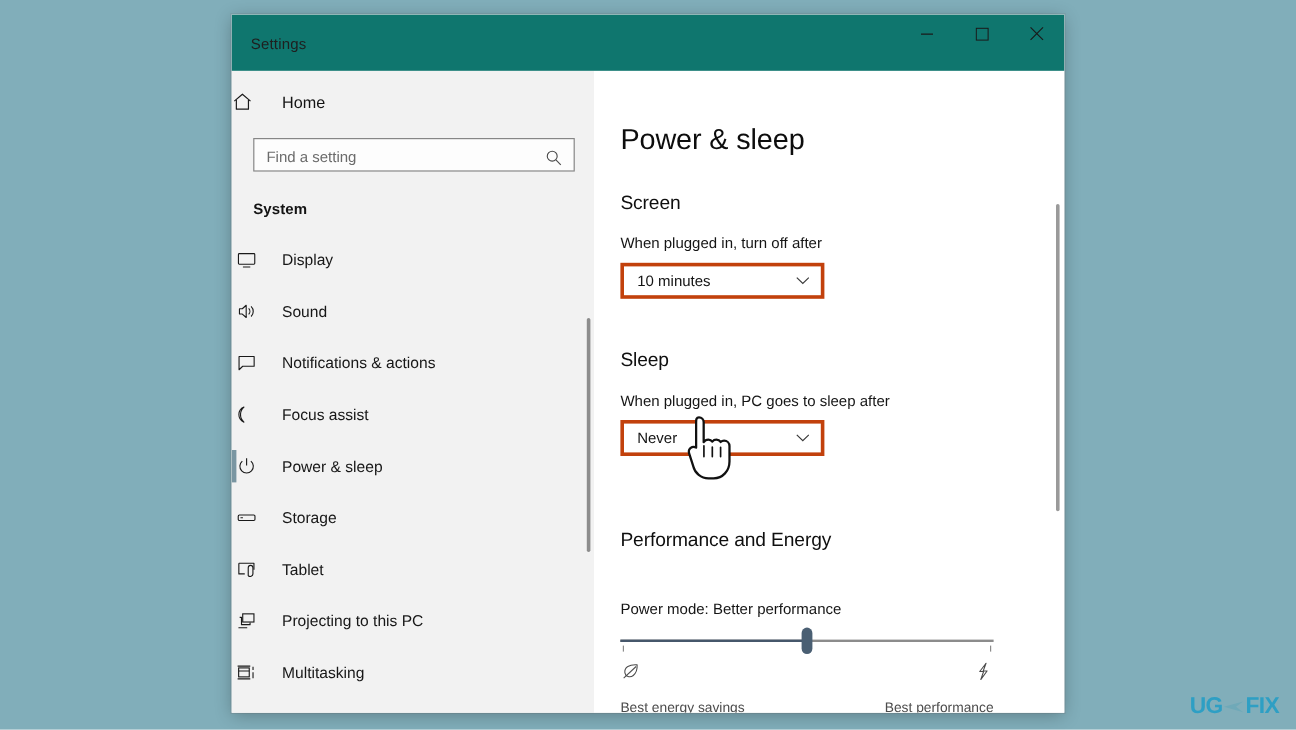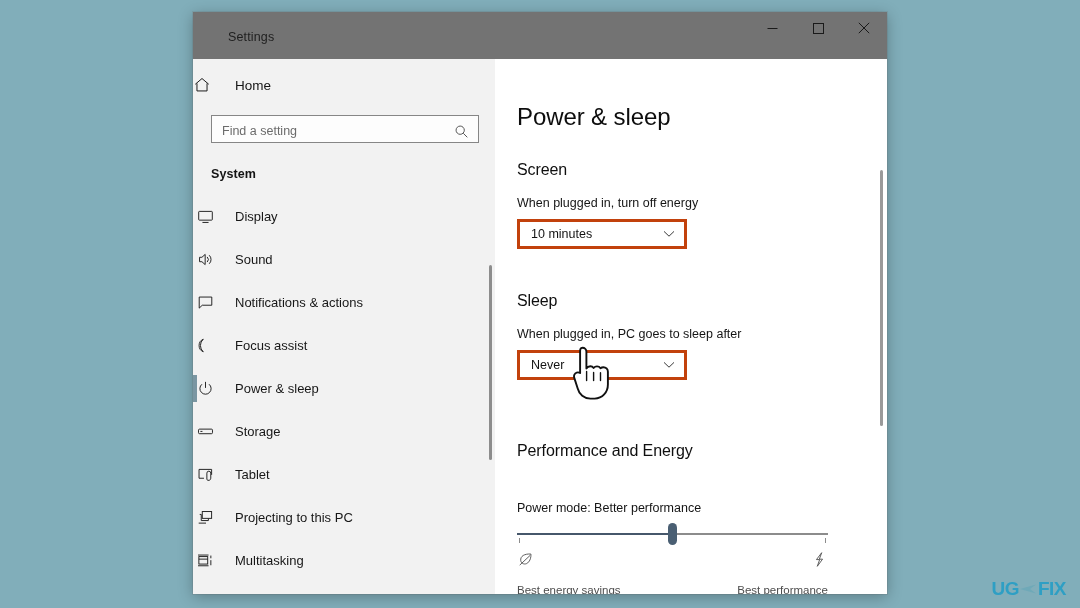--- a/index.html
+++ b/index.html
@@ -26,27 +26,26 @@
     background: #ffffff;
     box-shadow: 0 3px 14px rgba(0,0,0,0.28), 0 0 0 1px rgba(120,140,146,0.35);
     display: flex;
     flex-direction: column;
     overflow: hidden;
   }
 
   
   .titlebar {
     height: 47px;
-    background: #737373;
+    background: #0f766e;
     display: flex;
     align-items: flex-start;
     flex: 0 0 auto;
     position: relative;
     z-index: 5;
-    padding-left: 19px;
   }
   .titlebar-title {
     font-size: 12.5px;
     color: #1f1f1f;
     padding: 18px 0 0 16px;
     letter-spacing: 0.15px;
     flex: 1 1 auto;
   }
   .win-controls {
     display: flex;
@@ -468,21 +467,21 @@
       </div>
 
       <div class="sb-scroll"></div>
     </div>
 
     <div class="content">
 
       <div class="page-title">Power &amp; sleep</div>
 
       <div class="grp-title">Screen</div>
-      <div class="field-label">When plugged in, turn off energy</div>
+      <div class="field-label">When plugged in, turn off after</div>
       <div class="combo">
         <span class="val">10 minutes</span>
         <span class="chev">
           <svg width="12" height="8" viewBox="0 0 12 8">
               <path d="M1 1.4 L6 6.2 L11 1.4" fill="none" stroke="#3a3a3a" stroke-width="1"></path>
             </svg>
         </span>
       </div>
 
       <div class="spacer-a"></div>

